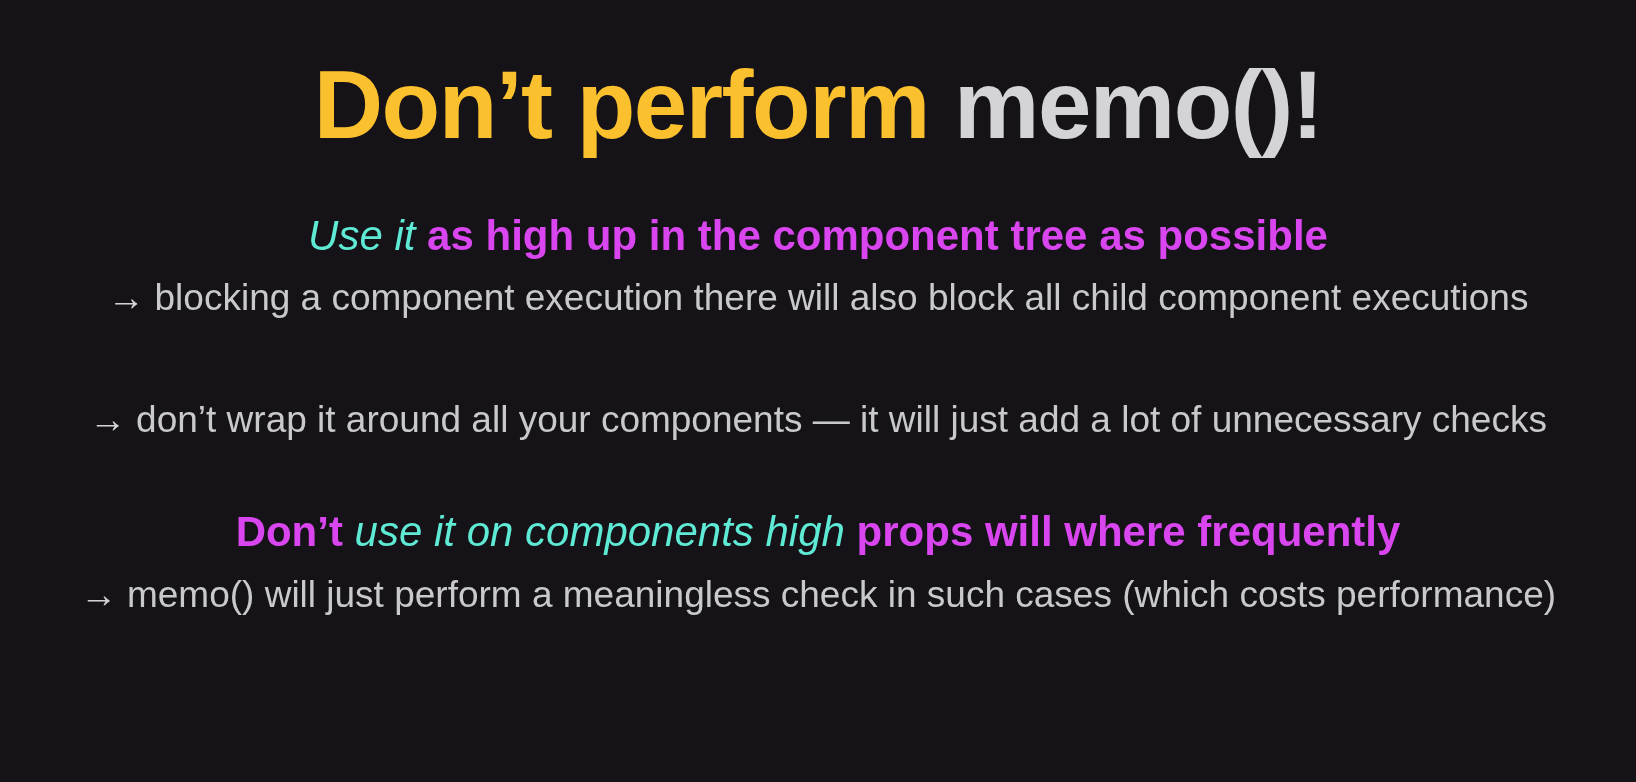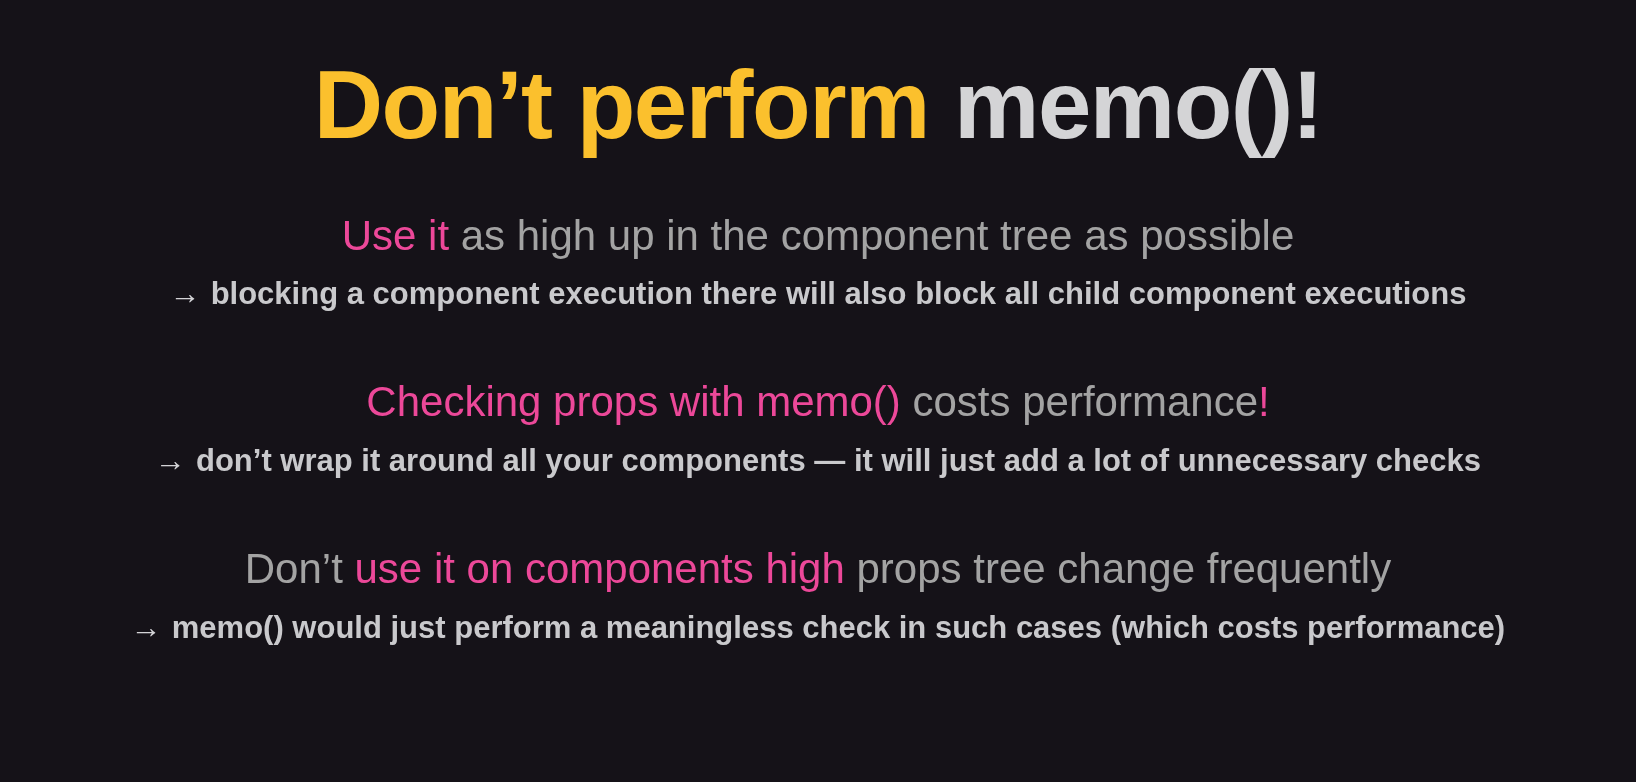--- a/index.html
+++ b/index.html
@@ -53,32 +53,33 @@
   .bullet-main {
     font-size: 42px;
     font-weight: 400;
     color: #d9d9db;
     line-height: 1.25;
     text-align: center;
     white-space: nowrap;
     letter-spacing: 0px;
   }
   .bullet-main .hl {
-    color: #a3a3a3;
-    font-weight: 400;
+    color: #d946ef;
+    font-weight: 700;
   }
   .bullet-main .plain {
-    color: #ec4899;
+    color: #5eead4;
     font-weight: 400;
+    font-style: italic;
   }
 
   .bullet-sub {
     margin-top: 12px;
-    font-size: 31px;
-    font-weight: 700;
+    font-size: 37px;
+    font-weight: 400;
     color: #c9c9cc;
     line-height: 1.3;
     text-align: left;
     white-space: nowrap;
     letter-spacing: 0px;
   }
   .bullet-sub .arrow {
     display: inline-block;
     margin-right: 10px;
     color: #d3d3d6;
@@ -98,31 +99,28 @@
     <div class="bullet-group">
       <div class="bullet-main">
         <span class="plain">Use it </span><span class="hl">as high up in the component tree as possible</span>
       </div>
       <div class="bullet-sub">
         <span class="arrow">→</span><span>blocking a component execution there will also block all child component executions</span>
       </div>
     </div>
 
     <div class="bullet-group">
-      <div class="bullet-main">
-        <span class="plain">Checking props with memo() </span><span class="hl">costs performance</span><span class="plain">!</span>
-      </div>
       <div class="bullet-sub">
         <span class="arrow">→</span><span>don’t wrap it around all your components — it will just add a lot of unnecessary checks</span>
       </div>
     </div>
 
     <div class="bullet-group">
       <div class="bullet-main">
-        <span class="hl">Don’t</span><span class="plain"> use it on components high </span><span class="hl">props tree change frequently</span>
+        <span class="hl">Don’t</span><span class="plain"> use it on components high </span><span class="hl">props will where frequently</span>
       </div>
       <div class="bullet-sub">
-        <span class="arrow">→</span><span>memo() would just perform a meaningless check in such cases (which costs performance)</span>
+        <span class="arrow">→</span><span>memo() will just perform a meaningless check in such cases (which costs performance)</span>
       </div>
     </div>
 
   </div>
 </div>
 
 </body></html>

